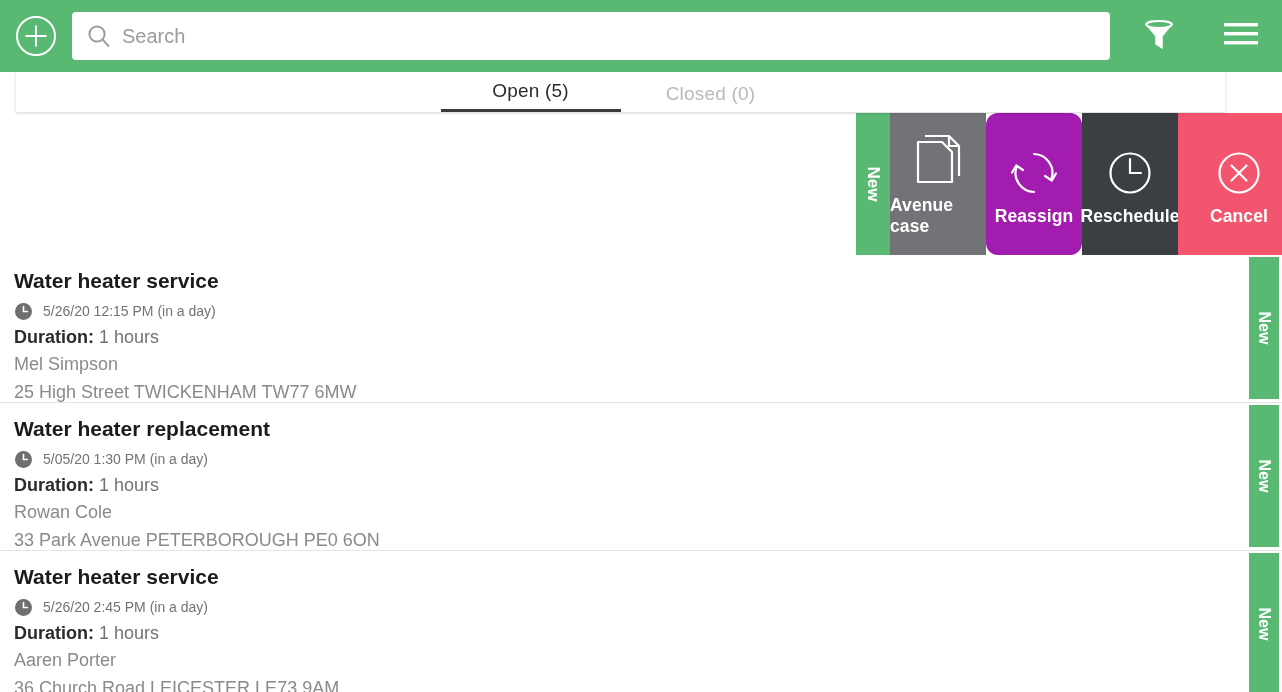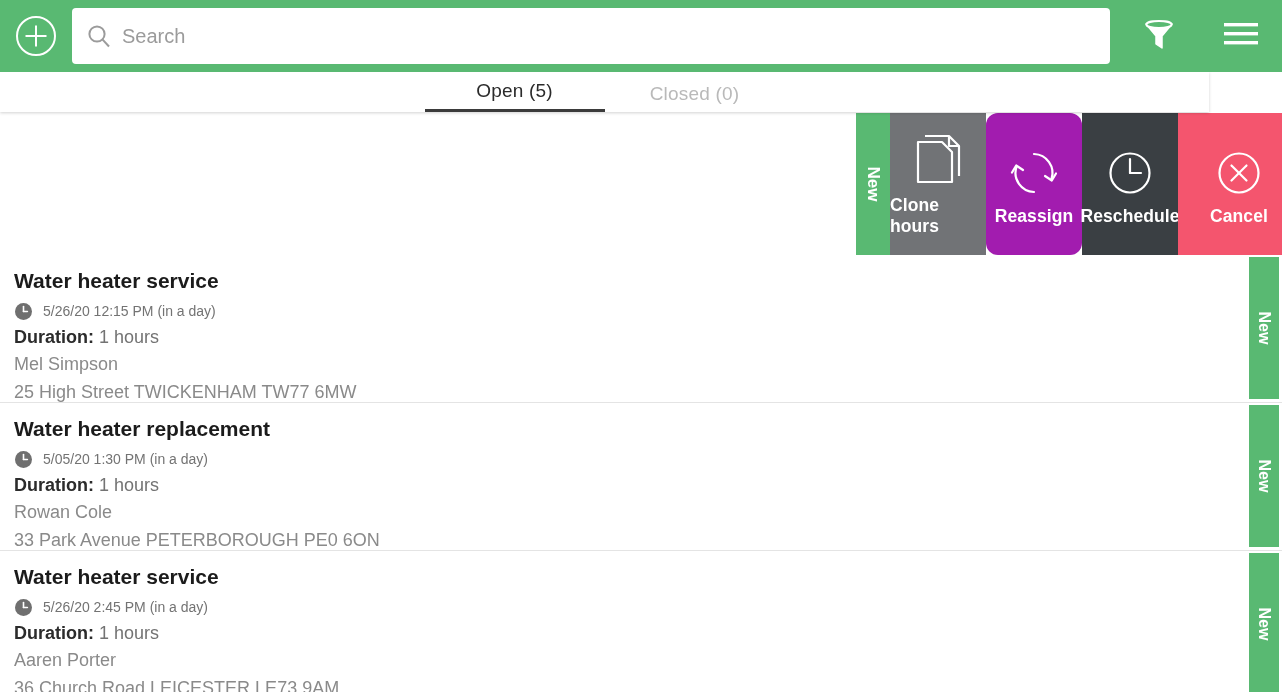--- a/index.html
+++ b/index.html
@@ -27,21 +27,21 @@
     height: 72px;
     display: flex;
     align-items: center;
     justify-content: center;
     flex: 0 0 72px;
   }
   .add-btn svg { display: block; }
 
   .search-wrap {
     flex: 1 1 auto;
-    height: 56px;
+    height: 48px;
     margin: 0 8px 0 0;
     background: #ffffff;
     border-radius: 4px;
     display: flex;
     align-items: center;
     padding: 4px 14px;
     max-width: 1044px;
   }
   .search-icon { flex: 0 0 26px; display: flex; align-items: center; }
   .search-input {
@@ -62,21 +62,21 @@
     height: 72px;
     display: flex;
     align-items: center;
     justify-content: center;
     flex: 0 0 82px;
   }
 
   
   .tabbar {
     position: absolute;
-    top: 72px; left: 0;
+    top: 72px; left: 16px;
     width: 1209px;
     height: 40px;
     background: #ffffff;
     display: flex;
     align-items: flex-end;
     justify-content: center;
     box-shadow: 0 1px 3px rgba(0,0,0,0.18);
     z-index: 4;
   }
   .tab {
@@ -267,21 +267,21 @@
   </div>
 
   <div class="action-btn ab-clone">
     <span class="ic">
       <svg width="52" height="56" viewBox="0 0 52 56">
         <path d="M6 8 H30 L40 18 V48 H6 Z" fill="none" stroke="#ffffff" stroke-width="2.2" stroke-linejoin="round"></path>
         <path d="M13 2 H37 L47 12 V42" fill="none" stroke="#ffffff" stroke-width="2.2" stroke-linejoin="round"></path>
         <path d="M37 2 V12 H47" fill="none" stroke="#ffffff" stroke-width="2.2" stroke-linejoin="round"></path>
       </svg>
     </span>
-    <span class="lb">Clone hours</span>
+    <span class="lb">Avenue case</span>
   </div>
 
   <div class="action-btn ab-reassign">
     <span class="ic">
       <svg width="56" height="56" viewBox="0 0 56 56">
         <path d="M28 9 A19 19 0 0 1 45.5 34" fill="none" stroke="#ffffff" stroke-width="2.2" stroke-linecap="round"></path>
         <path d="M28 47 A19 19 0 0 1 10.5 22" fill="none" stroke="#ffffff" stroke-width="2.2" stroke-linecap="round"></path>
         <path d="M39 31 L45.8 35.5 L50 28.5" fill="none" stroke="#ffffff" stroke-width="2.2" stroke-linecap="round" stroke-linejoin="round"></path>
         <path d="M17 25 L10.2 20.5 L6 27.5" fill="none" stroke="#ffffff" stroke-width="2.2" stroke-linecap="round" stroke-linejoin="round"></path>
       </svg>

